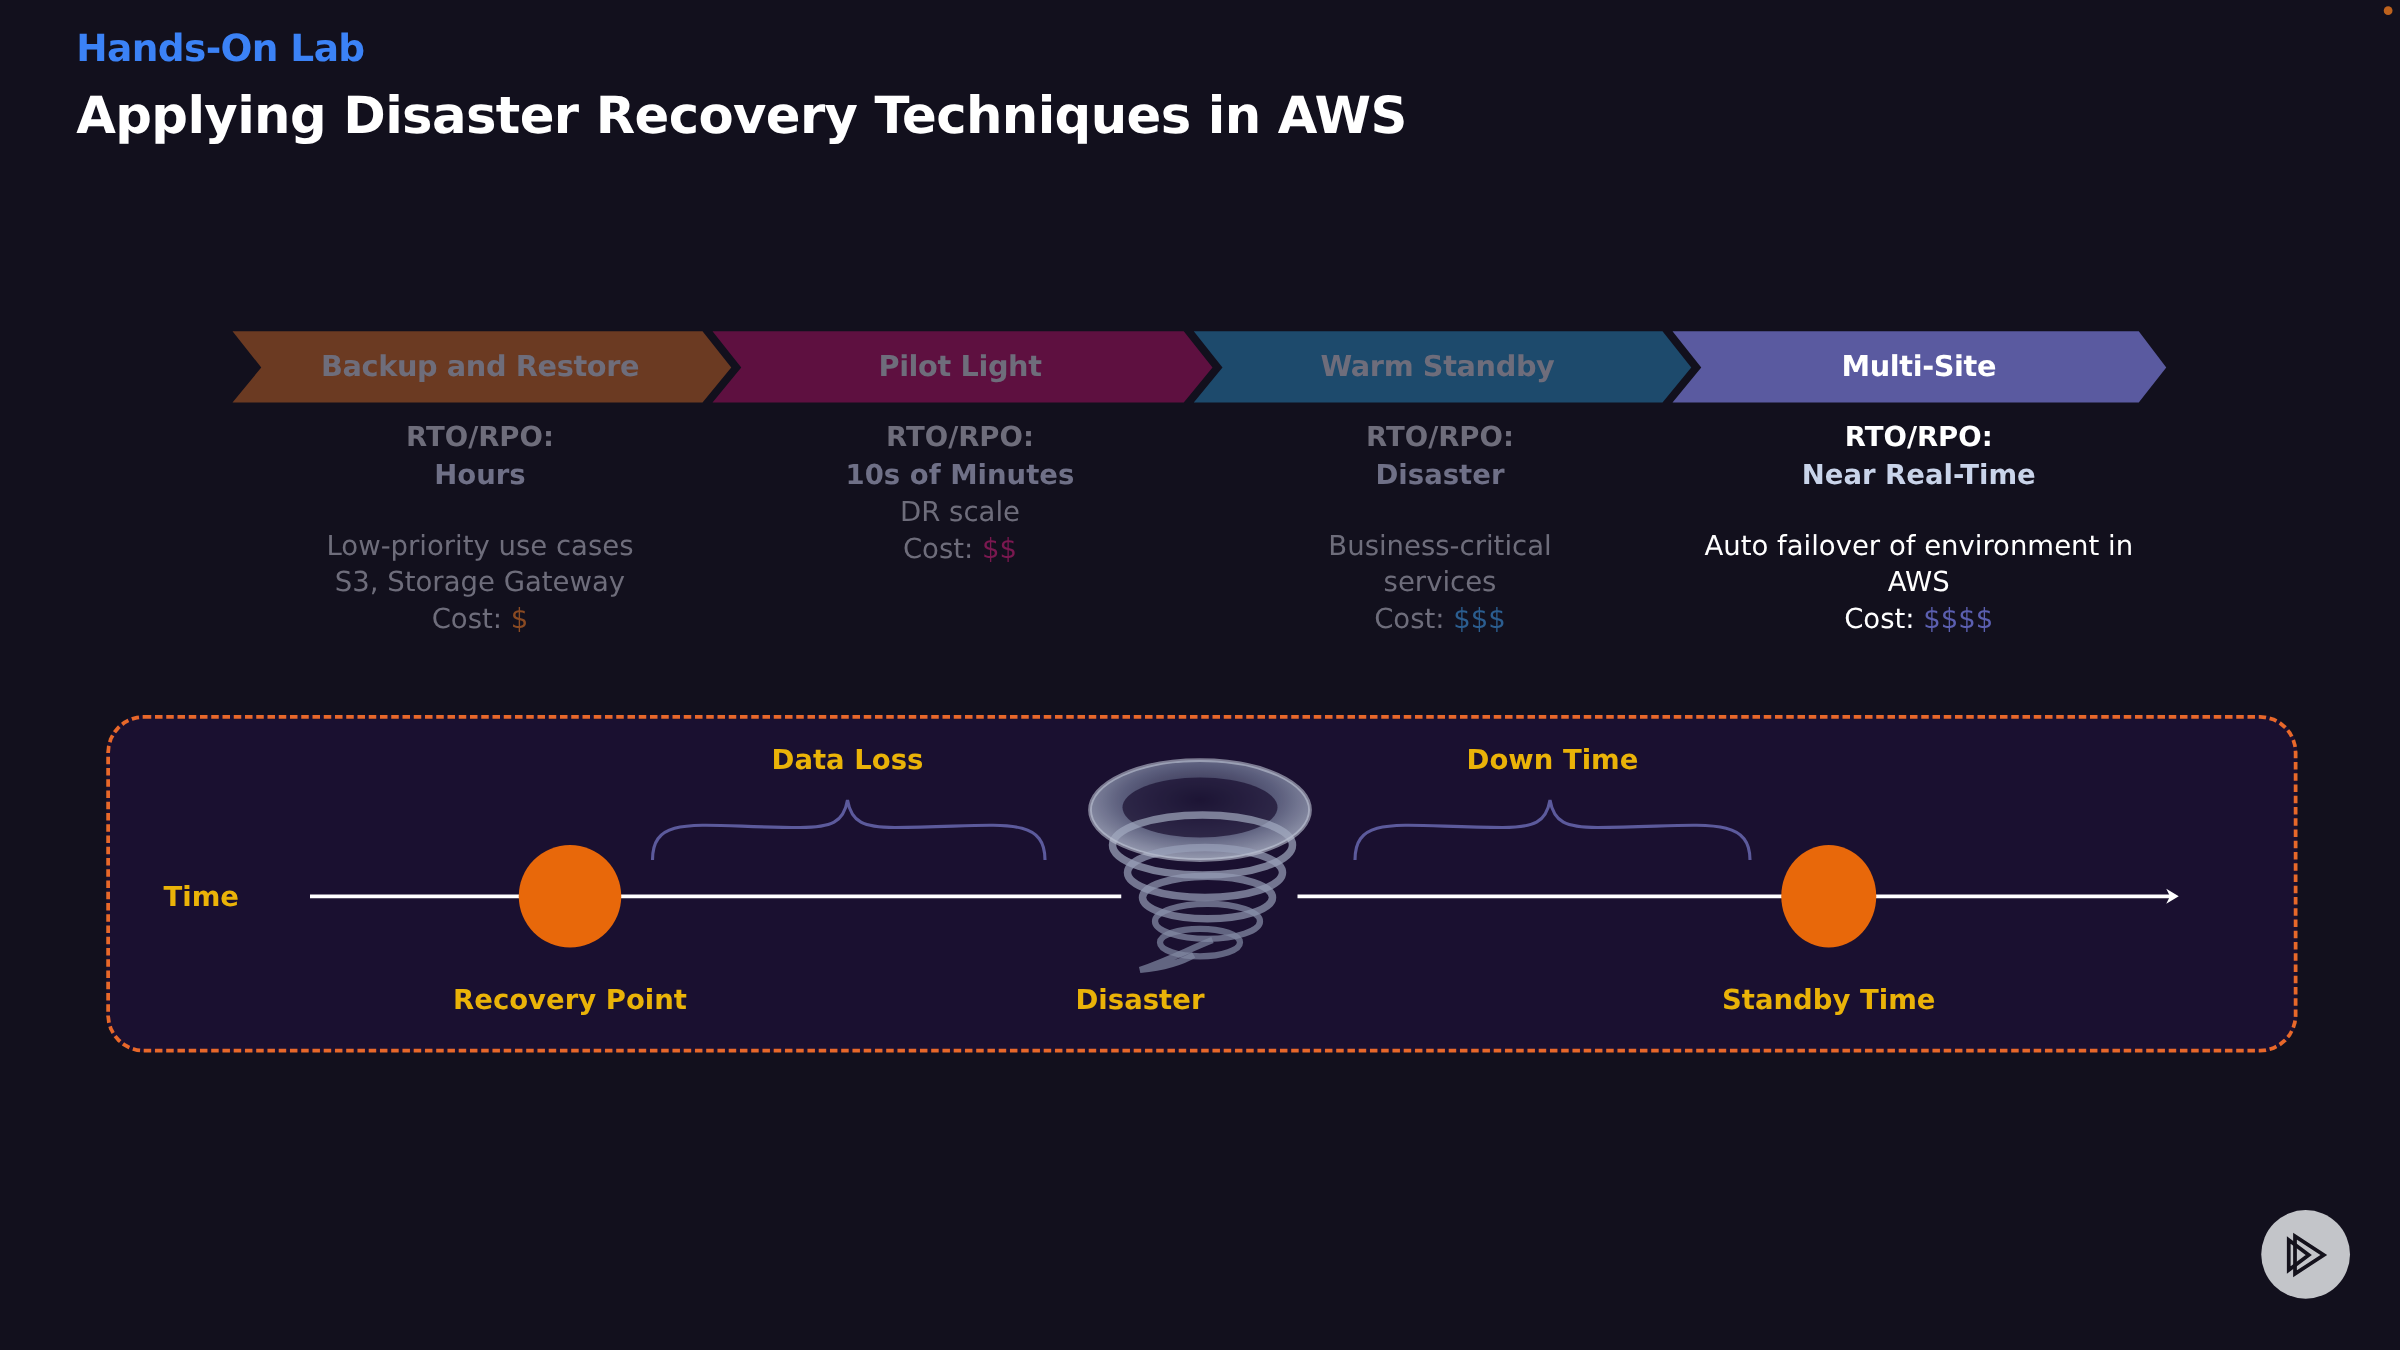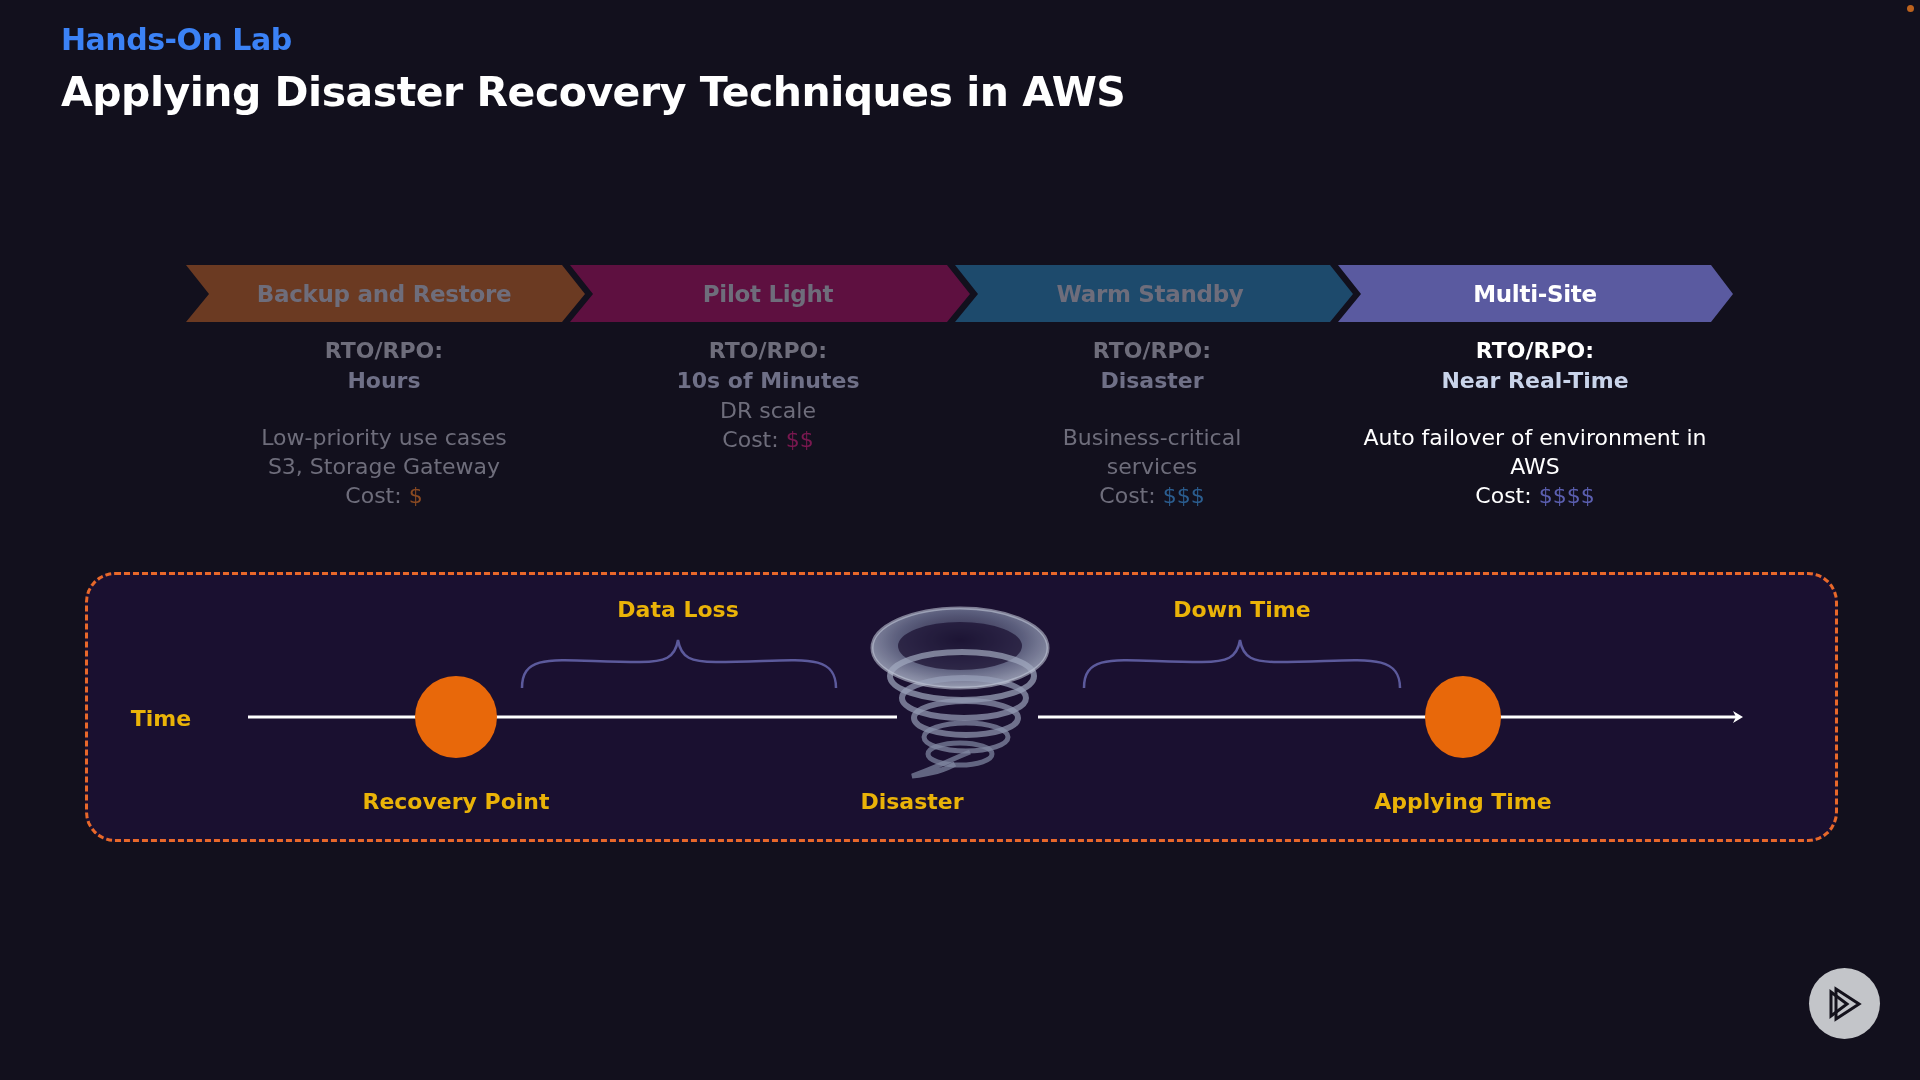--- a/index.html
+++ b/index.html
@@ -138,20 +138,20 @@
     <path d="M955,764 C945,770 930,774 912,776 C935,768 950,760 970,752" fill="none" stroke="#8890aa" stroke-width="5" opacity="0.7"></path>
     <ellipse cx="960" cy="648" rx="88" ry="40" fill="none" stroke="#c8cfdd" stroke-width="3" opacity="0.6"></ellipse>
   </g>
 </svg>
 
 <div class="tlabel" style="left:161px; top:718px;">Time</div>
 <div class="tlabel" style="left:678px; top:609px;">Data Loss</div>
 <div class="tlabel" style="left:1242px; top:609px;">Down Time</div>
 <div class="tlabel" style="left:456px; top:801px;">Recovery Point</div>
 <div class="tlabel" style="left:912px; top:801px;">Disaster</div>
-<div class="tlabel" style="left:1463px; top:801px;">Applying Time</div>
+<div class="tlabel" style="left:1463px; top:801px;">Standby Time</div>
 
 <div class="abs play-btn">
   <svg width="40" height="40" viewBox="0 0 40 40">
     <polygon points="6,8 6,32 22,20" fill="none" stroke="#14121c" stroke-width="3"></polygon>
     <polygon points="11,5 11,35 34,20" fill="none" stroke="#14121c" stroke-width="3"></polygon>
   </svg>
 </div>
 
 </body></html>

